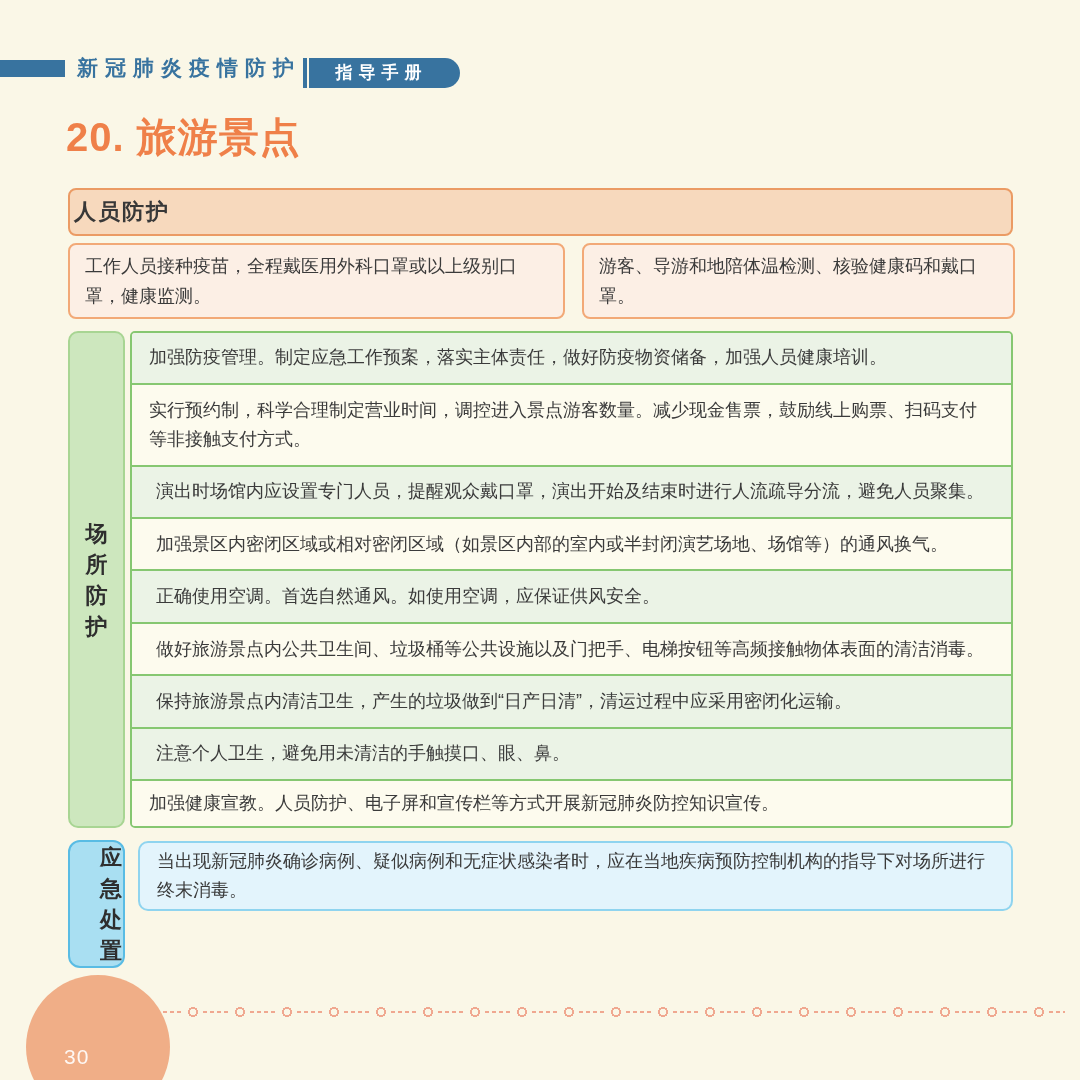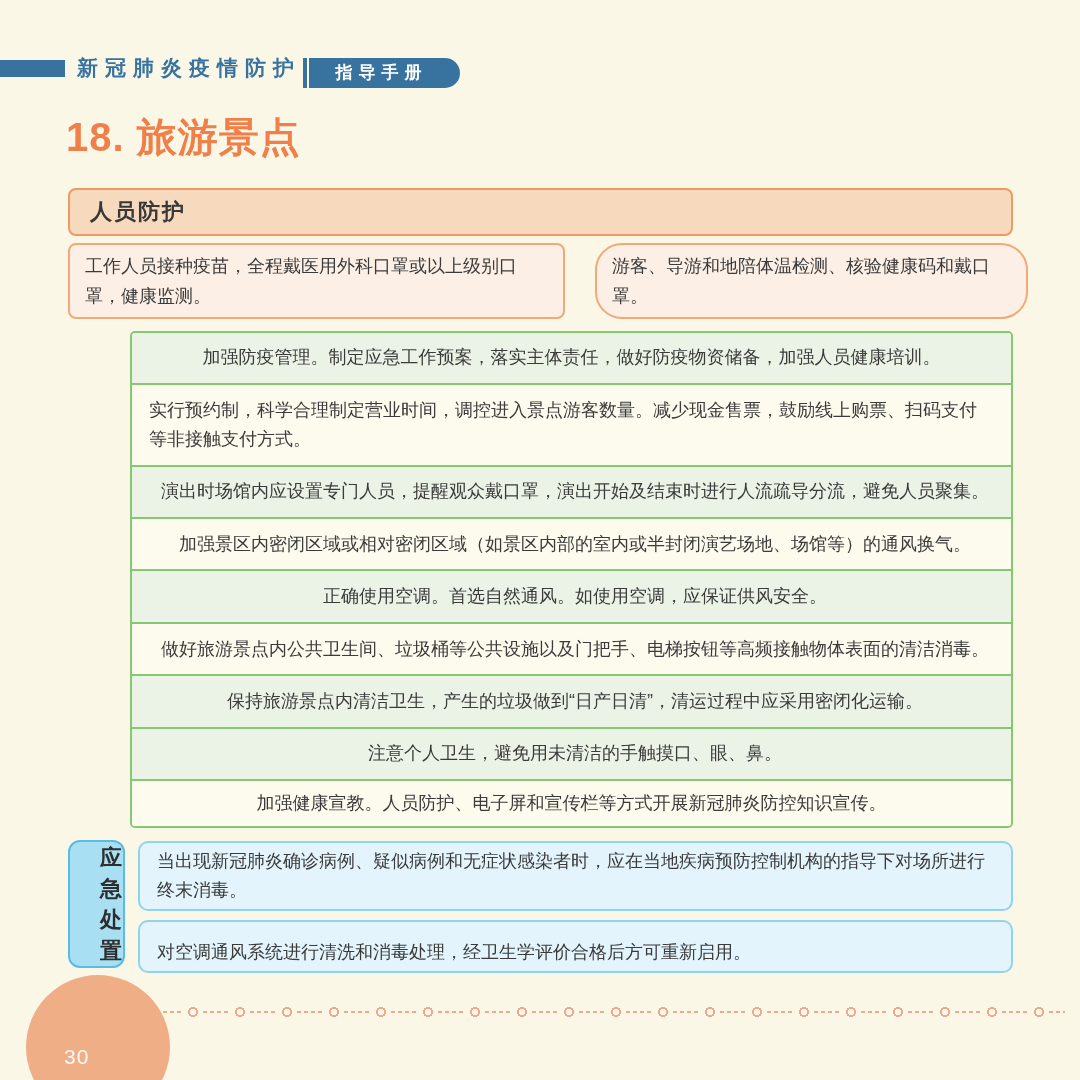--- a/index.html
+++ b/index.html
@@ -21,31 +21,31 @@
   }
   .header-badge::before{content:"";position:absolute;left:4px;top:0;bottom:0;width:2px;background:var(--page-bg,#FAF7E7);}
 
   
   .page-title{left:66px;top:110px;font-size:40px;font-weight:bold;color:var(--accent-orange,#EF8049);letter-spacing:1px;}
 
   
   .personnel-heading{
     left:68px;top:188px;width:945px;height:48px;box-sizing:border-box;
     background:var(--peach-fill,#F7D9BD);border:2px solid var(--peach-border,#EB9B64);border-radius:8px;
-    display:flex;align-items:center;padding-left:20px;
+    display:flex;align-items:center;padding-left:4px;
     font-size:22px;font-weight:bold;color:#383838;letter-spacing:2px;
   }
   .pbox{
     box-sizing:border-box;top:243px;height:76px;
     background:var(--pink-fill,#FCEFE5);border:2px solid var(--pink-border,#F2A977);border-radius:8px;
     display:flex;align-items:center;padding:6px 15px;
     font-size:18px;line-height:30px;
   }
   .pbox1{left:68px;width:497px;}
-  .pbox2{left:595px;width:433px;border-radius:27px;}
+  .pbox2{left:582px;width:433px;}
 
   
   .venue{left:68px;top:331px;width:945px;height:497px;}
   .side{
     position:absolute;left:0;top:0;bottom:0;width:57px;box-sizing:border-box;
     display:flex;align-items:center;justify-content:center;border-radius:10px;
   }
   .side-green{background:var(--green-side,#CDE7BE);border:2px solid #A8D593;}
   .side-label{
     width:24px;word-break:break-all;text-align:center;
@@ -53,21 +53,20 @@
   }
   .vrows{
     position:absolute;left:62px;top:0;width:883px;height:497px;box-sizing:border-box;
     display:flex;flex-direction:column;
     border:2px solid var(--green-border,#86C771);border-radius:5px;overflow:hidden;
   }
   .vrow{
     display:flex;align-items:center;box-sizing:border-box;
     padding:4px 17px;font-size:18px;line-height:29px;
     background:var(--row-cream,#FDFBEE);
-    justify-content:center;
   }
   .vrow + .vrow{border-top:2px solid var(--green-border,#86C771);}
   .vrow.tint{background:var(--row-green,#EBF3E6);}
   .f46{flex:46;} .f80{flex:80;} .f47{flex:47;padding-left:24px;} .f41{flex:41;}
 
   
   .emergency{left:68px;top:840px;width:945px;height:130px;}
   .side-blue{background:var(--blue-side,#A9DFF2);border:2px solid #59BCE4;border-radius:12px;height:128px;justify-content:flex-end;}
   .erows{position:absolute;left:70px;top:1px;width:875px;display:flex;flex-direction:column;gap:9px;}
   .erow{
@@ -97,31 +96,34 @@
     font-size:21px;color:rgba(255,255,255,0.9);letter-spacing:1px;margin-top:44px;
   }
 </style>
 </head>
 <body>
 
 <div class="abs header-bar"></div>
 <div class="abs header-title">新冠肺炎疫情防护</div>
 <div class="abs header-badge">指导手册</div>
 
-<div class="abs page-title">18. 旅游景点</div>
+<div class="abs page-title">20. 旅游景点</div>
 
 <div class="abs personnel-heading">人员防护</div>
 <div class="abs pbox pbox1">
   <span>工作人员接种疫苗，全程戴医用外科口罩或以上级别口罩，健康监测。</span>
 </div>
 <div class="abs pbox pbox2">
   <span>游客、导游和地陪体温检测、核验健康码和戴口罩。</span>
 </div>
 
 <div class="abs venue">
+  <div class="side side-green">
+    <div class="side-label">场所防护</div>
+  </div>
   <div class="vrows">
     <div class="vrow tint f46">
         <span>加强防疫管理。制定应急工作预案，落实主体责任，做好防疫物资储备，加强人员健康培训。</span>
       </div>
     <div class="vrow f80">
         <span>实行预约制，科学合理制定营业时间，调控进入景点游客数量。减少现金售票，鼓励线上购票、扫码支付等非接触支付方式。</span>
       </div>
     <div class="vrow tint f47">
         <span>演出时场馆内应设置专门人员，提醒观众戴口罩，演出开始及结束时进行人流疏导分流，避免人员聚集。</span>
       </div>
@@ -147,22 +149,19 @@
 </div>
 
 <div class="abs emergency">
   <div class="side side-blue">
     <div class="side-label">应急处置</div>
   </div>
   <div class="erows">
     <div class="erow erow1">
         <span>当出现新冠肺炎确诊病例、疑似病例和无症状感染者时，应在当地疾病预防控制机构的指导下对场所进行终末消毒。</span>
       </div>
-    <div class="erow erow2">
-        <span>对空调通风系统进行清洗和消毒处理，经卫生学评价合格后方可重新启用。</span>
-      </div>
   </div>
 </div>
 
 <div class="abs dashline"></div>
 <div class="abs page-circle">
   <span class="page-number">30</span>
 </div>
 
 </body></html>

